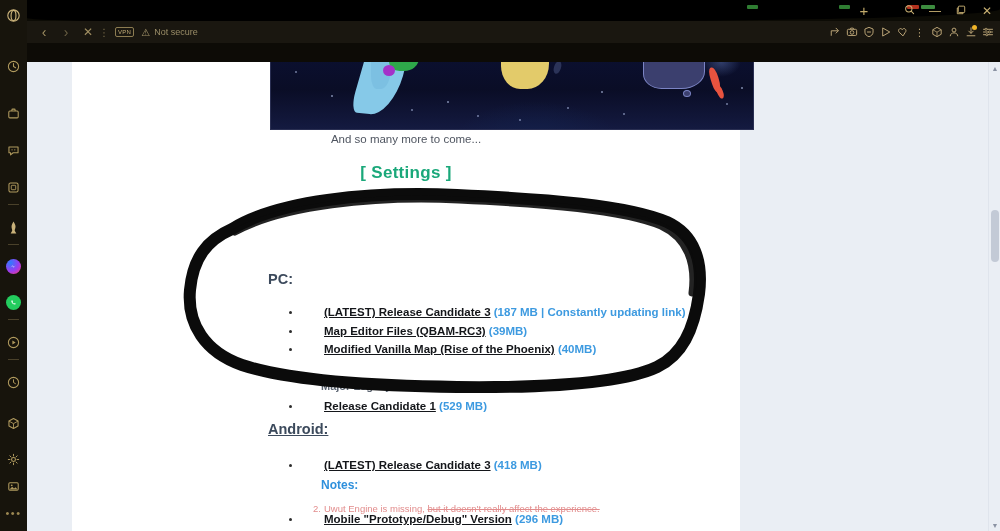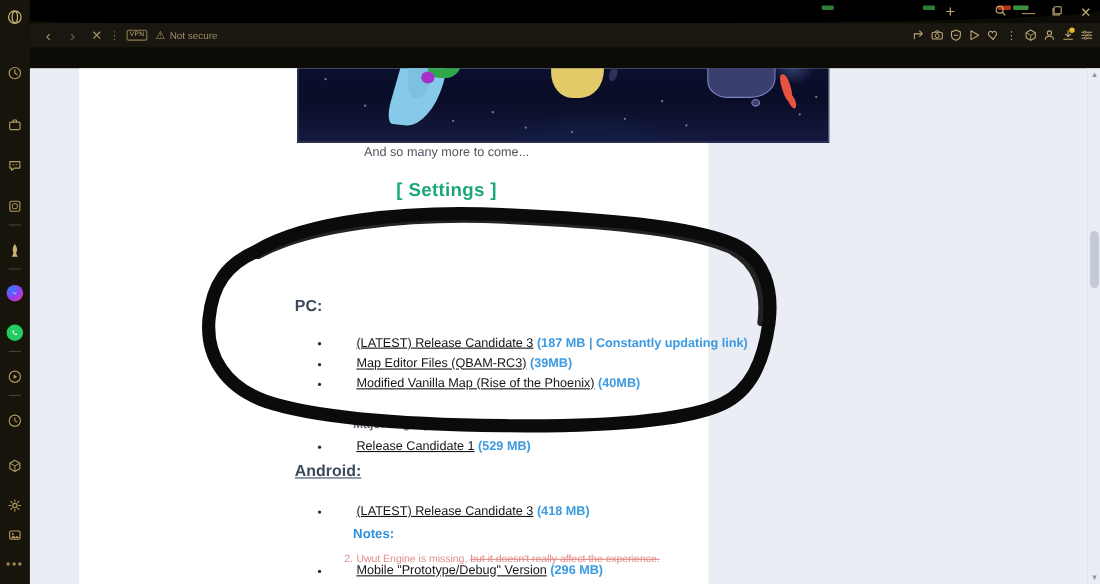--- a/index.html
+++ b/index.html
@@ -133,21 +133,21 @@
     width: 4px; height: 4px; background: #14110a;
   }
 
   
   .viewport {
     position: absolute; left: 27px; top: 62px; width: 973px; height: 469px;
     background: #eaeef4;
     overflow: hidden;
   }
   .page-col {
-    position: absolute; left: 45px; top: 0; width: 572px; height: 469px;
+    position: absolute; left: 45px; top: 0; width: 668px; height: 469px;
     background: #ffffff;
   }
 
   
   .map-banner {
     position: absolute; left: 198px; top: -6px; width: 484px; height: 74px;
     background:
       radial-gradient(ellipse 120px 60px at 55% 120%, #13204a 0%, rgba(10,14,35,0) 70%),
       linear-gradient(to bottom, #0b1030 0%, #0a0d26 45%, #141a40 100%);
     overflow: hidden;
@@ -238,21 +238,21 @@
 
   .dl-item {
     position: relative; padding-left: 14px; margin-bottom: 4.5px;
     font-size: 11.5px; line-height: 14px; white-space: nowrap;
   }
   .dl-item::before {
     content: ""; position: absolute; left: 3px; top: 6px;
     width: 3px; height: 3px; background: #2c2c2c; border-radius: 50%;
   }
   .dl-link {
-    color: #14161a; font-weight: normal; text-decoration: underline;
+    color: #14161a; font-weight: bold; text-decoration: underline;
     text-underline-offset: 1px; cursor: pointer; padding-left: 24px;
   }
   .dl-size { color: #3d9ae0; font-weight: bold; }
 
   .legacy-h {
     position: absolute; left: 249px;
     color: #5d6673; font-size: 11px; font-weight: bold;
   }
   #legacy-pc { top: 318px; }
 

